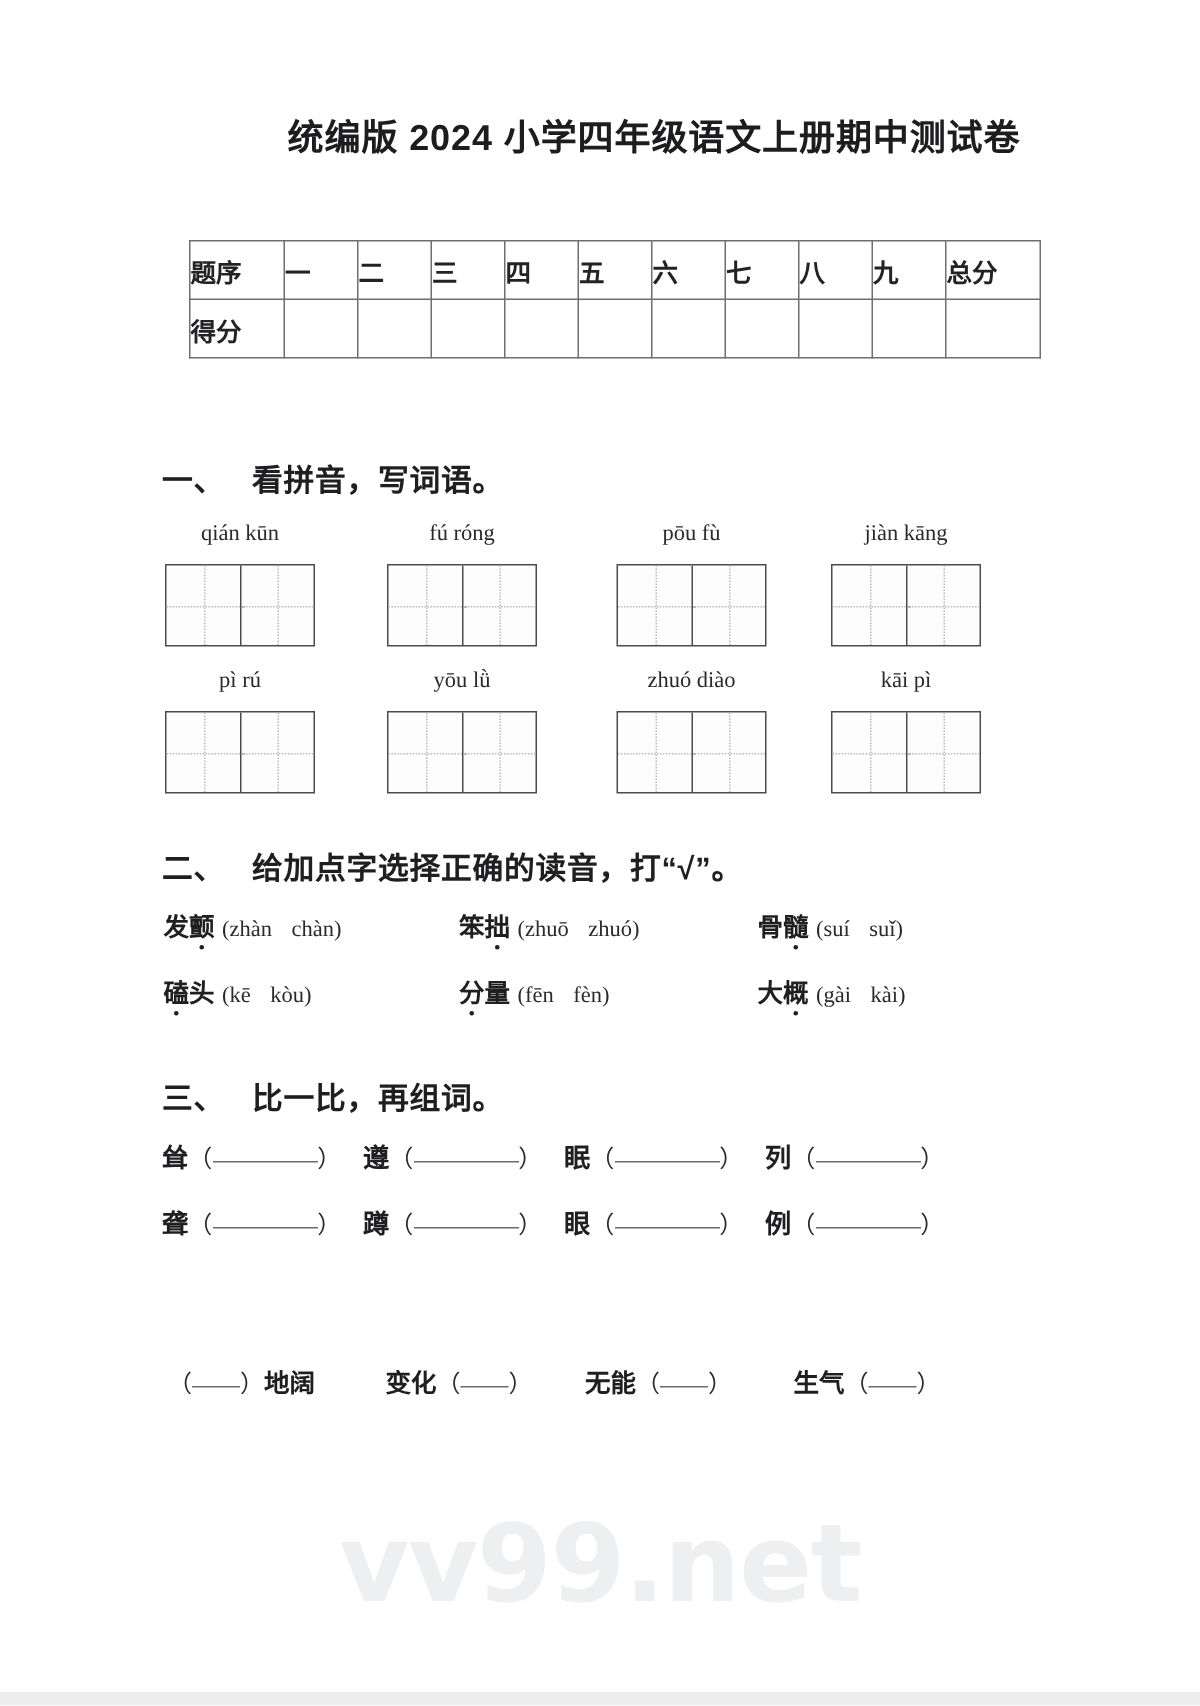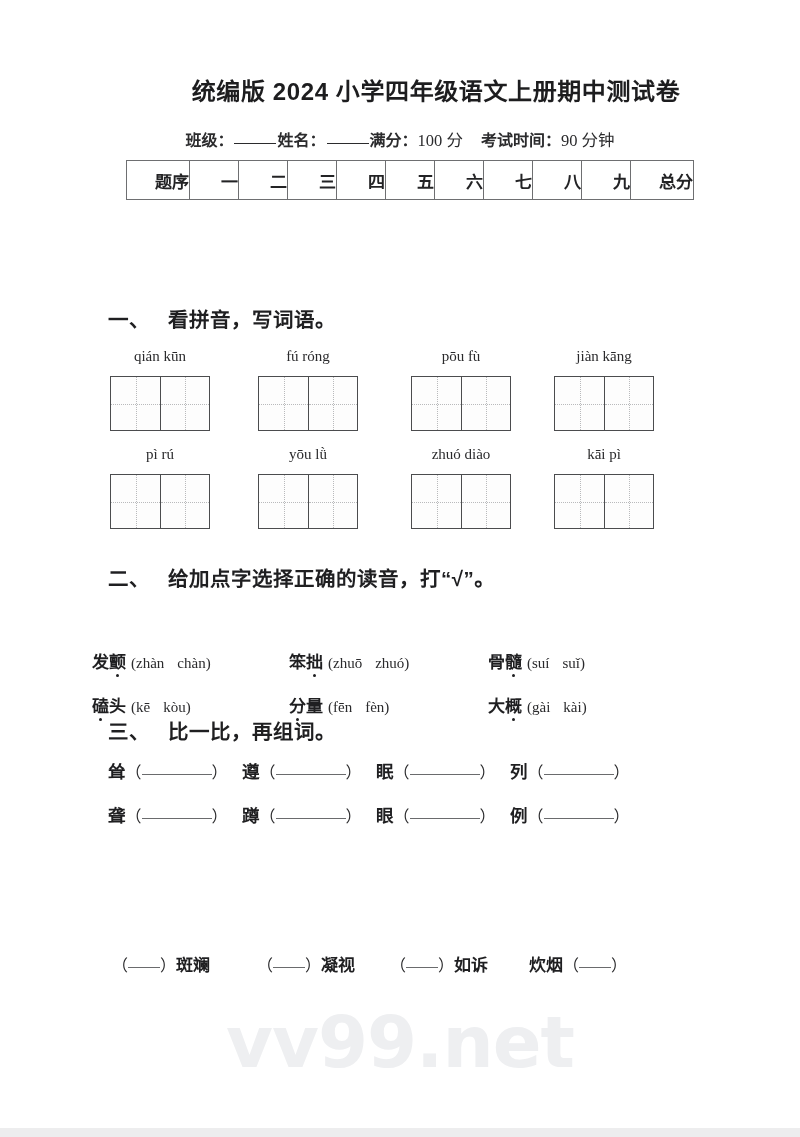--- a/index.html
+++ b/index.html
@@ -86,21 +86,21 @@
   .score-table {
     position: absolute;
     left: 126px;
     top: 160px;
     border-collapse: collapse;
     table-layout: fixed;
   }
   .score-table td {
     border: 1.15px solid #6e6f71;
     height: 38px;
-    text-align: right;
+    text-align: left;
     vertical-align: middle;
     font-family: "Liberation Sans", "DejaVu Sans", sans-serif;
     font-weight: 700;
     font-size: 17px;
     color: #232325;
     padding: 0;
   }
   .score-table td.label { width: 62px; }
   .score-table td.num   { width: 48px; }
   .score-table td.total { width: 62px; }
@@ -156,21 +156,21 @@
     border-left: 1px dotted #b9babc;
   }
   
   .tzg .cell::after {
     top: 50%; left: 0; right: 0;
     height: 0;
     border-top: 1px dotted #b9babc;
   }
 
   
-  .rd-row { position: absolute; left: 92px; width: 600px; height: 26px; margin-top: 44px; }
+  .rd-row { position: absolute; left: 109px; width: 600px; height: 26px; }
   .rd-item { position: absolute; white-space: nowrap; font-size: 16px; }
   .rd-item .hz {
     font-family: "Liberation Sans", "DejaVu Sans", sans-serif;
     font-weight: 700;
     font-size: 17px;
     color: #1f1f21;
   }
   .rd-item .dotted {
     position: relative;
     display: inline-block;
@@ -231,39 +231,49 @@
 <body>
 
 <div class="page"></div>
 
 <div class="watermark">vv99.net</div>
 
 <div class="sheet" style="background:transparent;">
 
   <div class="doc-title">统编版 2024 小学四年级语文上册期中测试卷</div>
 
-  <div class="meta-line">
-    <span class="cjk">班级：</span><span class="blank"></span><span class="cjk">姓名：</span><span class="blank"></span><span class="cjk">满分：</span><span>100 分</span><span class="gap"></span><span class="cjk">考试时间：</span><span>90 分钟</span>
-  </div>
 
   <table class="score-table">
     <tbody>
       <tr>
         <td class="label">题序</td>
         <td class="num">一</td>
         <td class="num">二</td>
         <td class="num">三</td>
         <td class="num">四</td>
         <td class="num">五</td>
         <td class="num">六</td>
         <td class="num">七</td>
         <td class="num">八</td>
         <td class="num">九</td>
         <td class="total">总分</td>
       </tr>
+      <tr>
+        <td class="label">得分</td>
+        <td class="num"></td>
+        <td class="num"></td>
+        <td class="num"></td>
+        <td class="num"></td>
+        <td class="num"></td>
+        <td class="num"></td>
+        <td class="num"></td>
+        <td class="num"></td>
+        <td class="num"></td>
+        <td class="total"></td>
+      </tr>
     </tbody>
   </table>
 
   <div class="sec-head" style="top:303px;font-family:Liberation Mono, monospace;">
     <span class="numchar">一、</span><span>看拼音，写词语。</span>
   </div>
 
   <div class="py-label" style="left:110px; top:348px; width:100px;">qián kūn</div>
   <div class="py-label" style="left:258px; top:348px; width:100px;">fú róng</div>
   <div class="py-label" style="left:411px; top:348px; width:100px;">pōu fù</div>
@@ -364,29 +374,29 @@
     </div>
     <div class="cmp-item" style="left:268px;">
       <span class="hz">眼</span><span class="par">（<span class="rule"></span>）</span>
     </div>
     <div class="cmp-item" style="left:402px;">
       <span class="hz">例</span><span class="par">（<span class="rule"></span>）</span>
     </div>
   </div>
 
 
-
-  <div class="fw-row" style="top:951px;">
+  <div class="fw-row" style="top:908px;">
     <div class="fw-item" style="left:0px;">
-      <span class="par">（<span class="rule"></span>）</span><span class="hz">斑斓</span>
+      <span class="par">（<span class="rule"></span>）</span><span class="hz">地阔</span>
     </div>
     <div class="fw-item" style="left:145px;">
-      <span class="par">（<span class="rule"></span>）</span><span class="hz">凝视</span>
+      <span class="hz">变化</span><span class="par">（<span class="rule"></span>）</span>
     </div>
     <div class="fw-item" style="left:278px;">
-      <span class="par">（<span class="rule"></span>）</span><span class="hz">如诉</span>
+      <span class="hz">无能</span><span class="par">（<span class="rule"></span>）</span>
     </div>
     <div class="fw-item" style="left:417px;">
-      <span class="hz">炊烟</span><span class="par">（<span class="rule"></span>）</span>
-    </div>
-  </div>
+      <span class="hz">生气</span><span class="par">（<span class="rule"></span>）</span>
+    </div>
+  </div>
+
 
 </div>
 
 </body></html>

